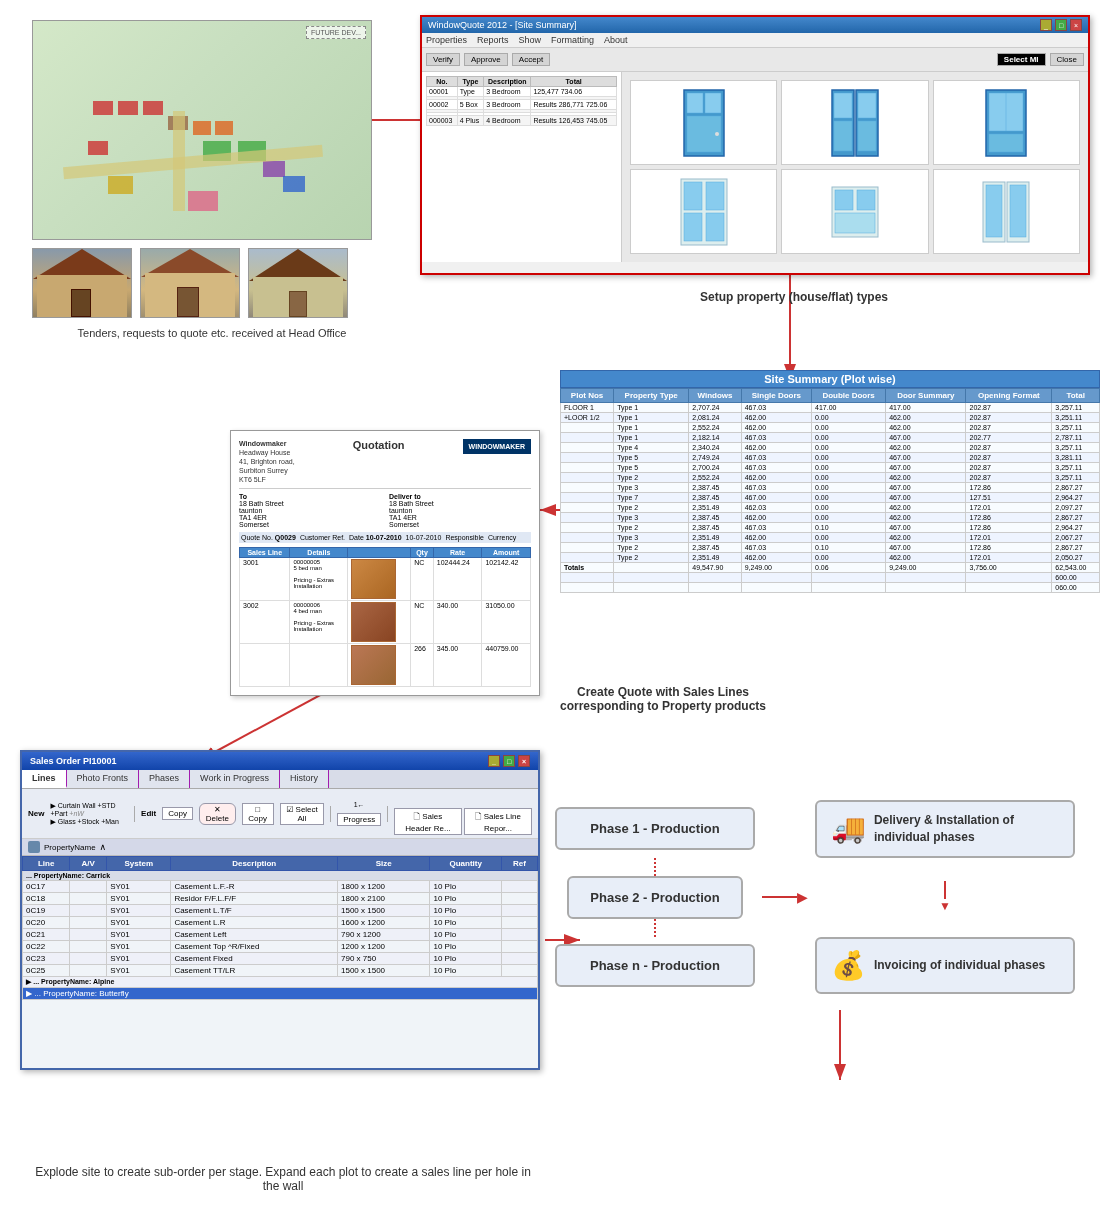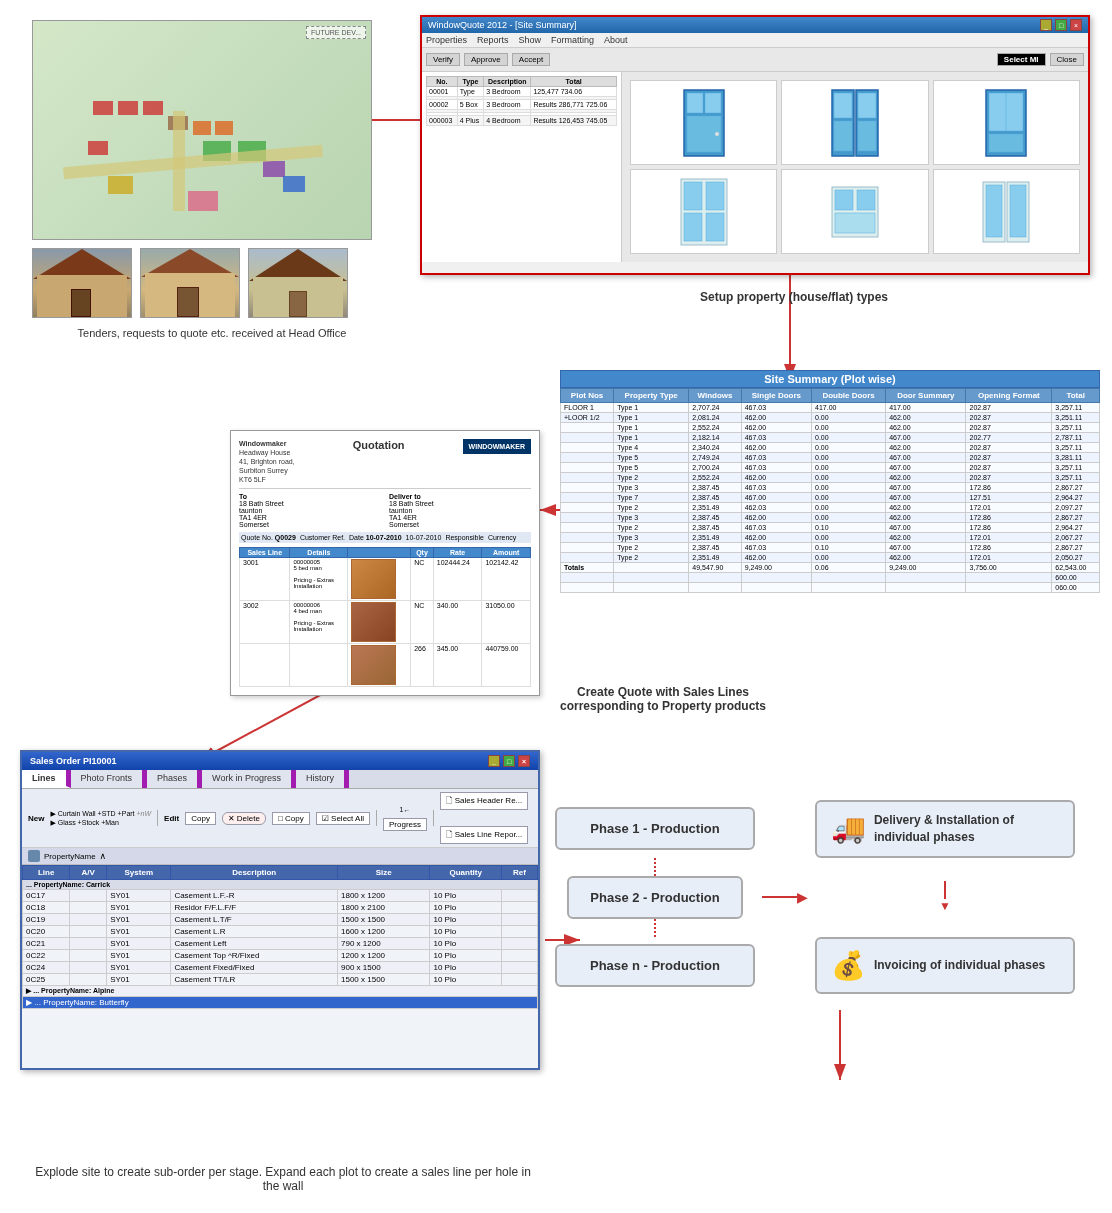--- a/index.html
+++ b/index.html
@@ -299,21 +299,21 @@
       align-items: center;
     }
     .so-tabs {
       background: #d8dce8;
       display: flex;
       border-bottom: 1px solid #aaa;
     }
     .so-tab {
       padding: 3px 10px;
       font-size: 9px;
-      border-right: 5px solid #a21caf;
+      border-right: 1px solid #a21caf;
       cursor: pointer;
       background: #e0e4ee;
       color: #333;
     }
     .so-tab.active {
       background: white;
       font-weight: bold;
       border-bottom: 2px solid white;
     }
     .so-toolbar {
@@ -968,21 +968,21 @@
     <button class="so-btn">Copy</button>
     <button class="so-btn" style="background:#ffeeee;border-radius:6px;">✕ Delete</button>
     <button class="so-btn">□ Copy</button>
     <button class="so-btn">☑ Select All</button>
     <div class="so-separator"></div>
     <div style="display:flex;flex-direction:column;gap:5px;font-size:7px;align-items:center;">
       <span>1←</span>
       <button class="so-btn">Progress</button>
     </div>
     <div class="so-separator"></div>
-    <div style="display:flex;flex-direction:column;gap:16px;">
+    <div style="display:flex;flex-direction:row;gap:2px;margin-top:16px;">
       <button class="so-btn">🗋 Sales Header Re...</button>
       <button class="so-btn">🗋 Sales Line Repor...</button>
     </div>
   </div>
   <div class="so-content">
     <div class="so-filter-bar">
       <span class="so-filter-icon"></span>
       <span>PropertyName</span>
       <span style="font-size:9px;">∧</span>
     </div>
@@ -1051,25 +1051,25 @@
           <tr>
               <td>0C22</td>
               <td></td>
               <td>SY01</td>
               <td>Casement Top ^R/Fixed</td>
               <td>1200 x 1200</td>
               <td>10 Plo</td>
               <td></td>
             </tr>
           <tr>
-              <td>0C24</td>
+              <td>0C23</td>
               <td></td>
               <td>SY01</td>
-              <td>Casement Fixed/Fixed</td>
-              <td>900 x 1500</td>
+              <td>Casement Fixed</td>
+              <td>790 x 750</td>
               <td>10 Plo</td>
               <td></td>
             </tr>
           <tr>
               <td>0C25</td>
               <td></td>
               <td>SY01</td>
               <td>Casement TT/LR</td>
               <td>1500 x 1500</td>
               <td>10 Plo</td>

